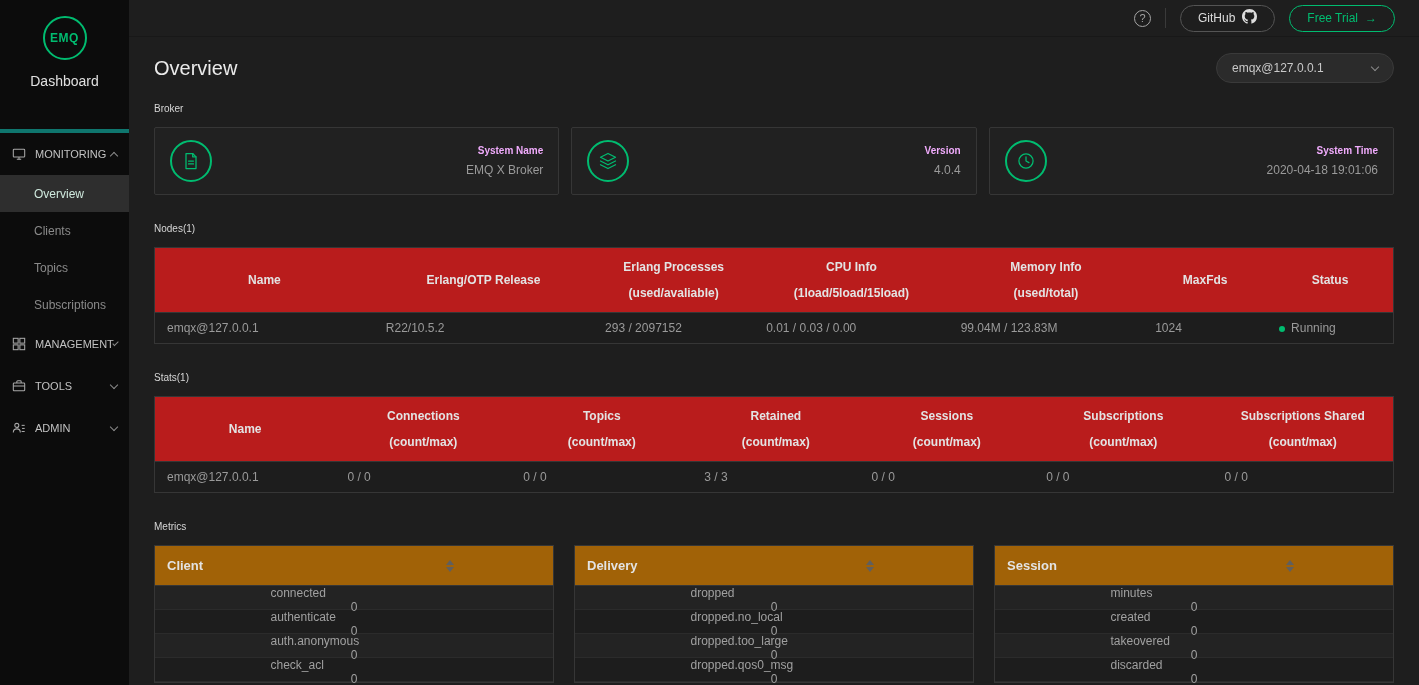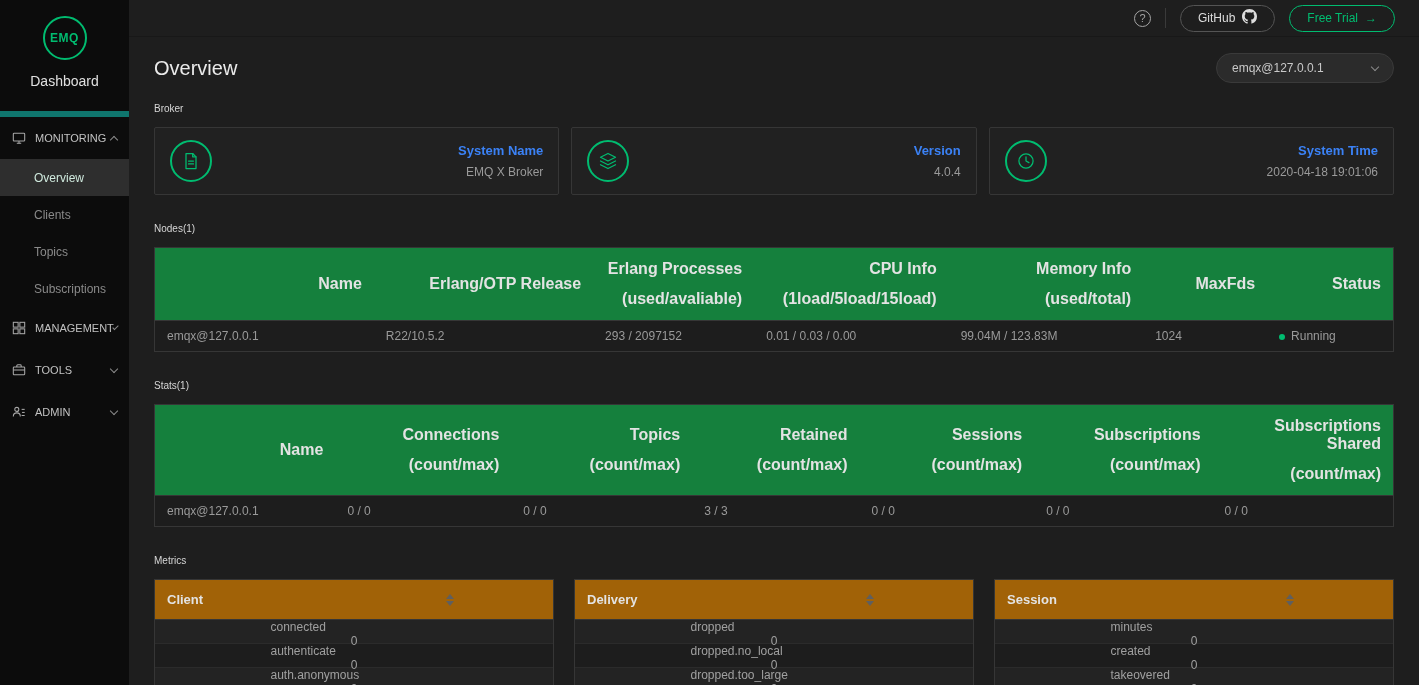--- a/index.html
+++ b/index.html
@@ -8,21 +8,21 @@
     font-family:"Liberation Sans", sans-serif;
     background:#1e1e1e; color:#e3e3e3; display:flex;
   }
   
   .sidebar { width:129px; min-width:129px; height:685px; background:#0c0c0c; display:flex; flex-direction:column; }
   .logo-area { padding:16px 0 0; text-align:center; }
   .logo-circle { width:44px; height:44px; border:2px solid #00bc70; border-radius:50%; margin:0 auto;
                  display:flex; align-items:center; justify-content:center; }
   .logo-text { color:#00bc70; font-size:12px; font-weight:bold; letter-spacing:.5px; }
   .app-title { color:#e0e0e0; font-size:14px; margin-top:13px; }
-  .menu { margin-top:22px; border-top:6px solid #0f766e; }
+  .menu { margin-top:40px; border-top:4px solid #0f766e; }
   .menu-section { height:42px; display:flex; align-items:center; padding:0 12px; color:#c2c2c2;
                   font-size:11px; cursor:pointer; }
   .menu-section .micon { width:14px; height:14px; margin-right:9px; color:#a8a8a8; flex-shrink:0; }
   .micon svg { width:14px; height:14px; display:block; }
   .chev { width:6px; height:6px; border-right:1px solid #8a8a8a; border-bottom:1px solid #8a8a8a; display:inline-block; }
   .chev-up { transform:rotate(-135deg); margin-top:4px; }
   .chev-down { transform:rotate(45deg); margin-bottom:3px; }
   .menu-section .chev { margin-left:auto; }
   .submenu-item { height:37px; display:flex; align-items:center; padding-left:34px; color:#8a8a8a;
                   font-size:12px; cursor:pointer; }
@@ -48,25 +48,25 @@
   .section-label { font-size:10px; color:#d6d6d6; margin:20px 0 13px; }
   .section-label.gap { margin-top:28px; }
   
   .cards { display:flex; gap:12px; }
   .card { flex:1; height:68px; background:#212121; border:1px solid #363636; border-radius:2px;
           display:flex; align-items:center; padding:0 15px; }
   .card-icon { width:42px; height:42px; border:2px solid #00bc70; border-radius:50%;
                display:flex; align-items:center; justify-content:center; flex-shrink:0; }
   .card-icon svg { width:20px; height:20px; stroke:#00bc70; fill:none; stroke-width:1.5; stroke-linecap:round; stroke-linejoin:round; }
   .card-texts { margin-left:auto; text-align:right; }
-  .card-title { font-size:13px; font-weight:bold; color:#3b82f6; }
+  .card-title { font-size:10px; font-weight:bold; color:#f0abfc; }
   .card-value { font-size:12px; color:#9a9a9a; margin-top:7px; }
   
   table.data { width:100%; border-collapse:collapse; table-layout:fixed; background:#1d1d1d; border:1px solid #363636; }
-  table.data thead th { background:#15803d; font-size:16px; color:#e3e3e3; text-align:right;
+  table.data thead th { background:#b91c1c; font-size:12px; color:#e3e3e3; text-align:center;
                         font-weight:bold; padding:12px 12px; }
   .th-l2 { margin-top:12px; }
   .th-l2:empty { display:none; }
   table.data tbody td { font-size:12px; color:#9a9a9a; padding:8px 12px; border-top:1px solid #363636; }
   .status-cell { color:#00bc70; }
   .dot { display:inline-block; width:6px; height:6px; border-radius:50%; background:#00bc70;
          margin-right:6px; vertical-align:middle; }
   
   .metrics-row { display:flex; gap:20px; }
   .metric-table { flex:1; border:1px solid #363636; background:#1e1e1e; }

